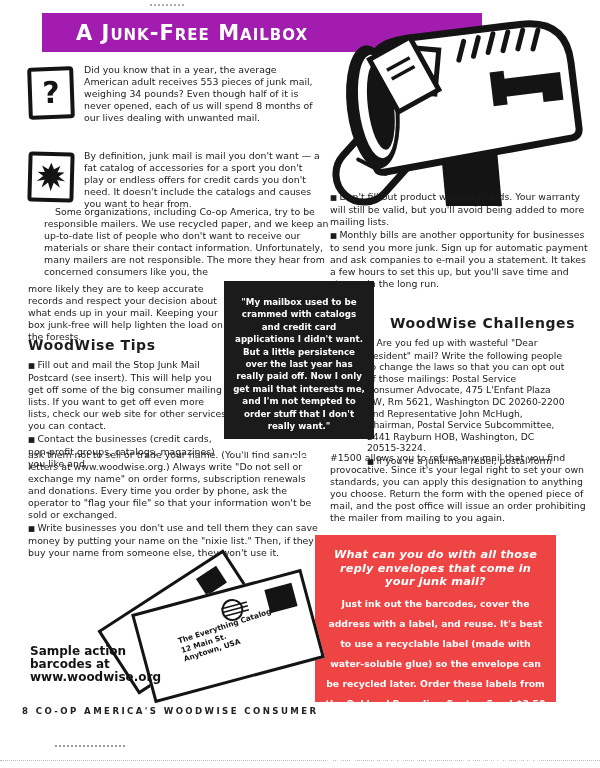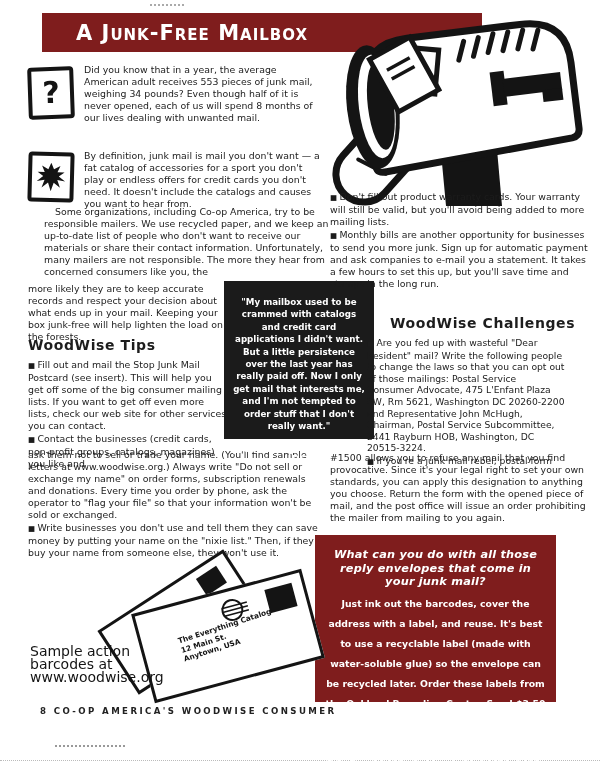--- a/index.html
+++ b/index.html
@@ -3,40 +3,40 @@
 <meta charset="utf-8">
 <style>
   html,body{margin:0;padding:0;background:#e8e8e8;}
   .page{position:relative;width:600px;height:768px;background:#ffffff;overflow:hidden;
         font-family:"DejaVu Sans",sans-serif;color:#1a1a1a;}
   .abs{position:absolute;}
   .body-text{font-size:9.4px;line-height:12px;color:#1c1c1c;}
   .body-text p{margin:0 0 1px 0;}
   p.b::before{content:"■ ";font-size:7.5px;}
   .indent{text-indent:11px;margin-left:16px;}
-  .banner{background:#7f1d1d;display:flex;align-items:center;}
+  .banner{background:#a21caf;display:flex;align-items:center;}
   .banner-title{color:#fff;font-weight:bold;font-variant:small-caps;font-size:21px;
         letter-spacing:1px;padding-left:34px;}
   .section-h{font-size:14px;font-weight:bold;letter-spacing:0.6px;color:#1d1d1d;}
   .qicon{float:left;width:38px;height:44px;border:4px solid #141414;border-radius:4px;
         margin:3px 10px 2px 0;text-align:center;transform:rotate(-2deg);}
   .qicon span{font-size:30px;font-weight:bold;line-height:44px;color:#141414;}
   .licon{float:left;width:38px;height:42px;border:4px solid #141414;border-radius:4px;
         margin:2px 10px 2px 0;transform:rotate(1.5deg);display:flex;align-items:center;justify-content:center;}
   .quote-box{background:#1b1b1b;padding:15px 8px 10px 8px;box-sizing:border-box;text-align:center;}
   .quote-text{color:#fff;font-weight:bold;font-size:8.7px;line-height:12.4px;margin:0;}
   .quote-attr{color:#fff;font-weight:bold;font-size:9px;margin-top:12px;}
-  .reply-box{background:#7f1d1d;padding:13px 10px;box-sizing:border-box;text-align:center;}
+  .reply-box{background:#ef4444;padding:13px 10px;box-sizing:border-box;text-align:center;}
   .reply-h{color:#fff;font-weight:bold;font-size:11.3px;line-height:13.5px;margin:0;font-style:italic;letter-spacing:0.2px;}
   .reply-b{color:#fff;font-weight:bold;font-size:9.3px;line-height:20px;margin:5px 0 0 0;}
   .envelope{position:absolute;background:#fff;border:3px solid #141414;box-sizing:border-box;}
   .stamp{position:absolute;background:#141414;}
   .addr{font-size:6.8px;font-weight:bold;line-height:8.6px;color:#141414;}
   .addr span{display:block;}
-  .caption{font-size:14px;font-weight:normal;line-height:13px;color:#141414;}
+  .caption{font-size:12px;font-weight:bold;line-height:13px;color:#141414;}
   .caption span{display:block;}
   .footer-line{font-size:8.6px;font-weight:bold;letter-spacing:2.4px;color:#222;}
   .noise{border-top:2px dotted #aaa;}
 </style>
 </head>
 <body>
 
 <div class="page">
 
   <div class="abs noise" style="left:150px;top:4px;width:34px;"></div>
@@ -171,15 +171,15 @@
       </div>
     </div>
   </div>
 
   <div class="abs caption" style="left:30px;top:645px;width:120px;">
     <span>Sample action</span>
     <span>barcodes at</span>
     <span>www.woodwise.org</span>
   </div>
 
-  <div class="abs footer-line" style="left:40px;top:706px;">8 CO-OP AMERICA'S WOODWISE CONSUMER</div>
+  <div class="abs footer-line" style="left:22px;top:706px;">8 CO-OP AMERICA'S WOODWISE CONSUMER</div>
 
 </div>
 
 </body></html>

